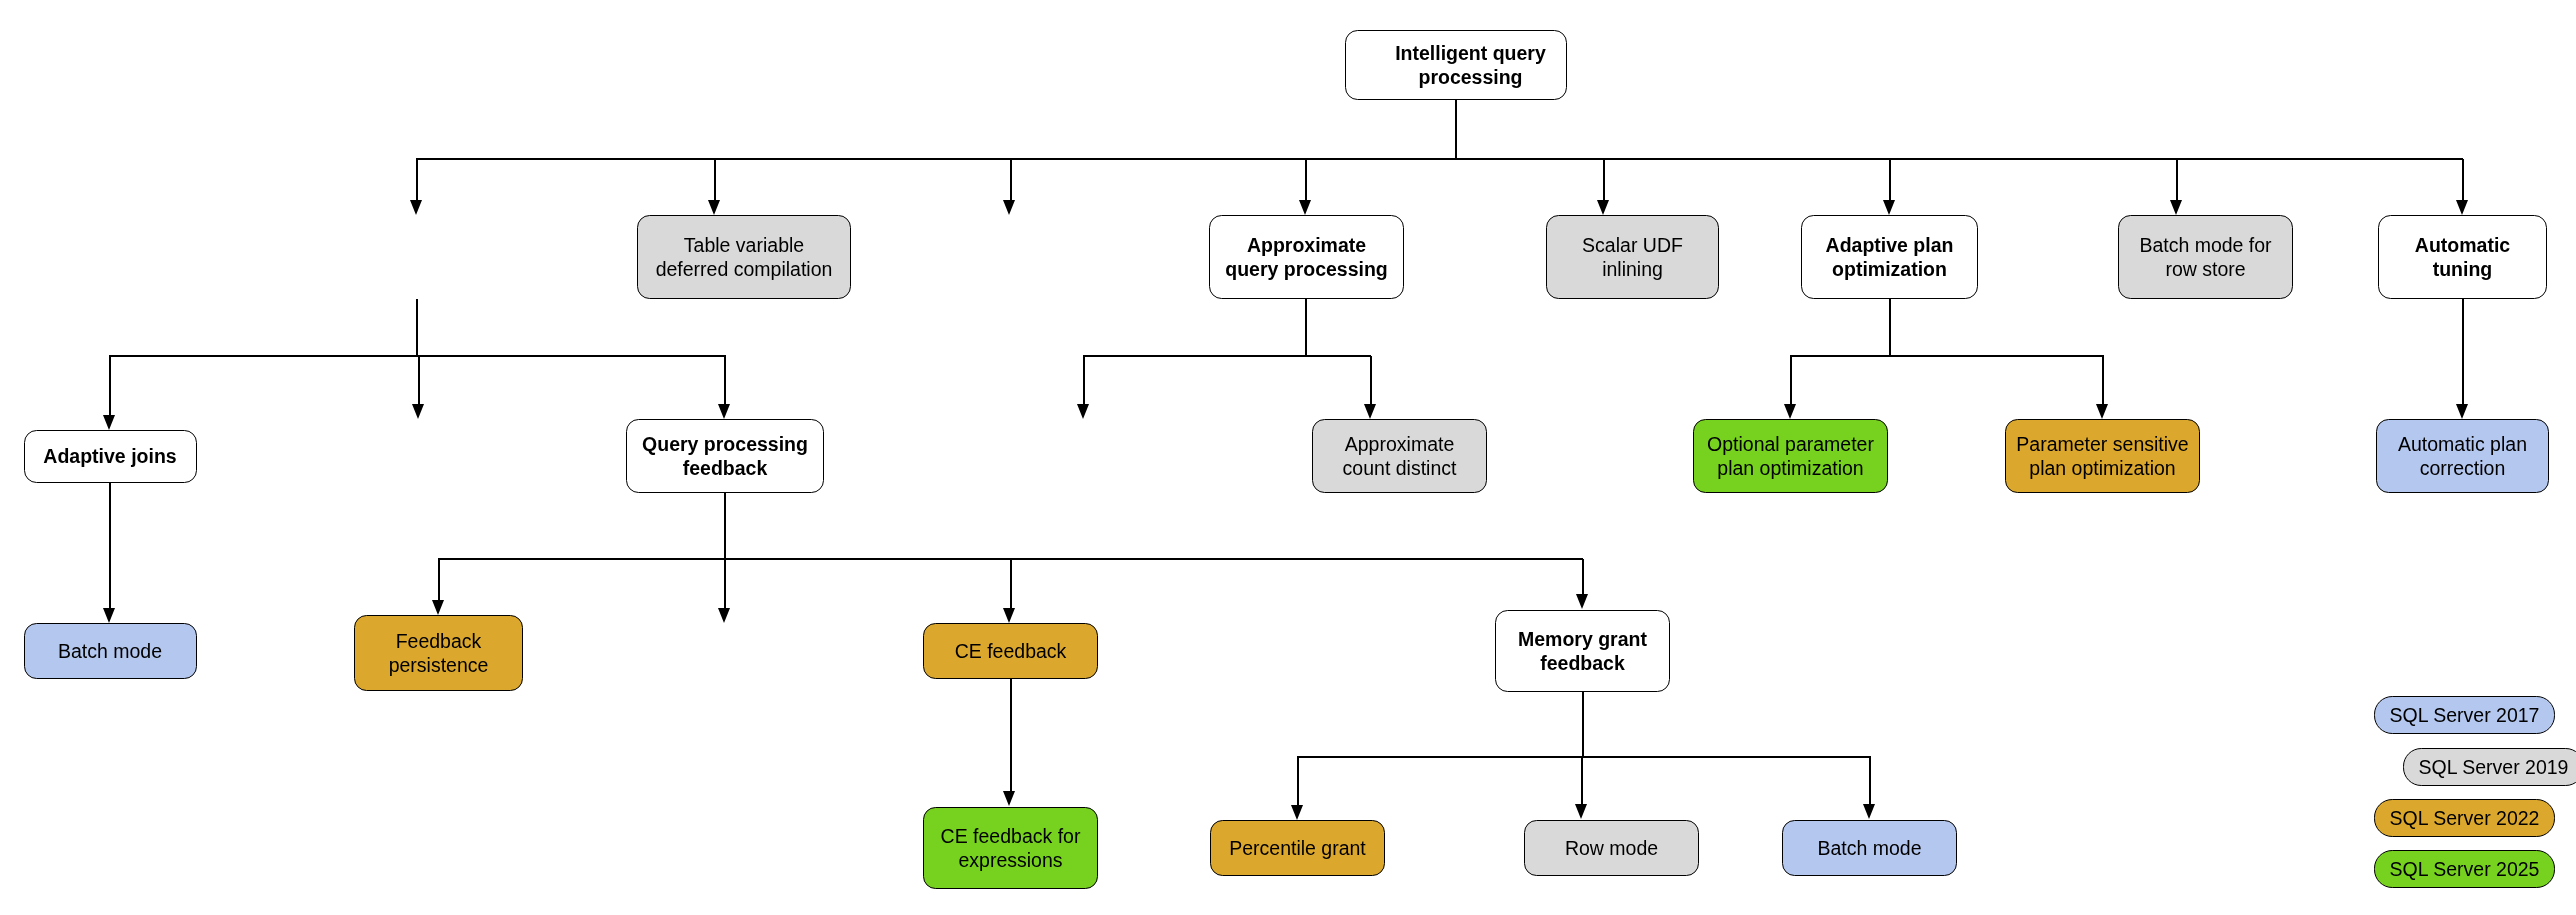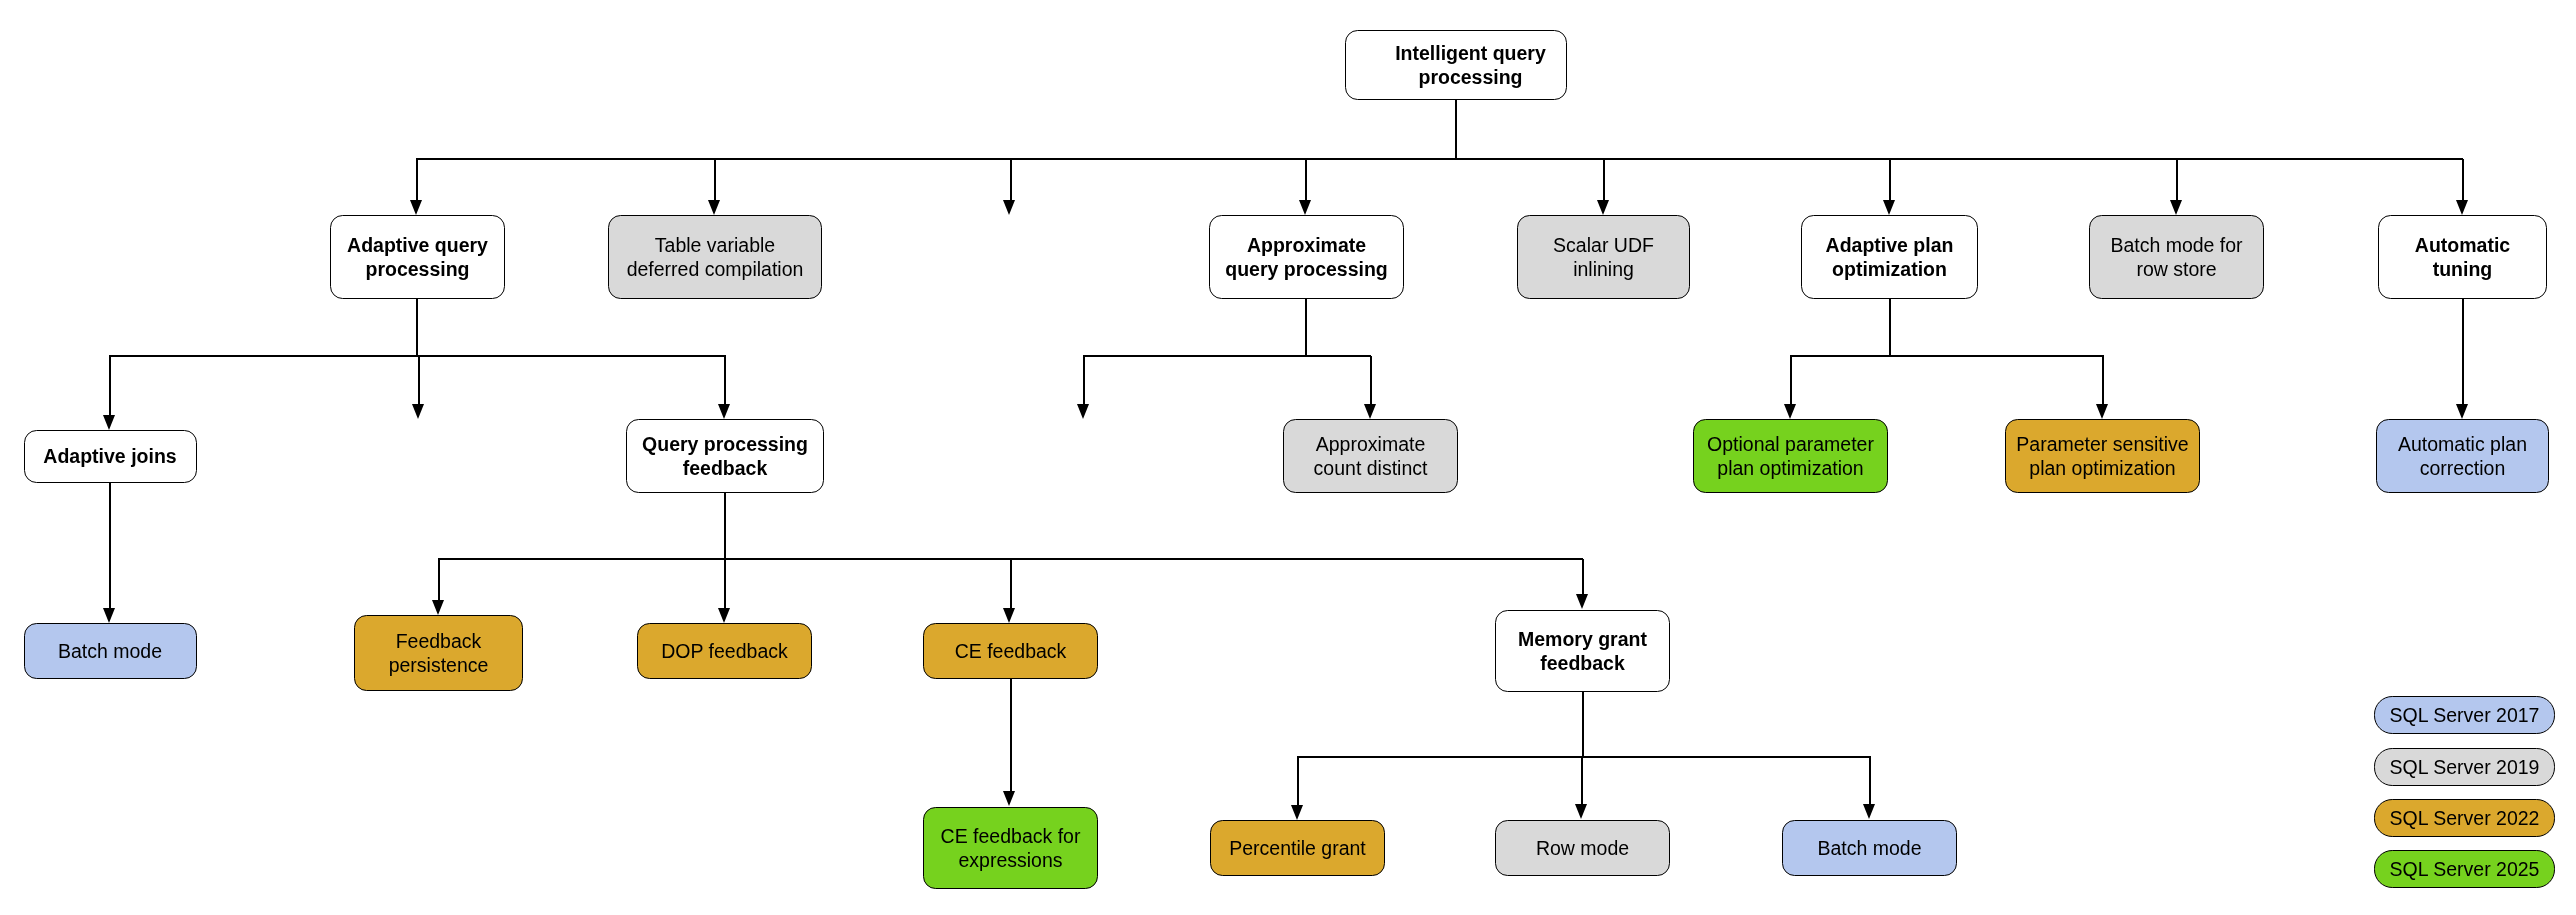--- a/index.html
+++ b/index.html
@@ -26,21 +26,21 @@
     justify-content: center;
     text-align: center;
     font-size: 19.5px;
     line-height: 1.25;
     color: #000000;
     padding: 3.4px 8px;
   }
   .node.bold { font-weight: bold; }
   .c-plain   { background: #ffffff; }
   .c-sql2017 { background: var(--color-sql2017, #b4c7ee); }
-  .c-sql2019 { background: var(--color-sql2019, #d9d9d9); }
+  .c-sql2019 { background: var(--color-sql2019, #d9d9d9); margin-left: 29px; }
   .c-sql2022 { background: var(--color-sql2022, #dba82d); }
   .c-sql2025 { background: var(--color-sql2025, #76d21e); }
   .line {
     position: absolute;
     background: #000000;
   }
   .arrow {
     position: absolute;
     width: 0;
     height: 0;
@@ -60,38 +60,36 @@
     color: #000000;
   }
 </style>
 </head>
 <body>
 
 <div id="canvas">
 
   <div class="node bold c-plain" style="left:1345px; top:30px; width:222px; height:70px;padding-left:37px;">Intelligent query processing</div>
 
-  <div class="node bold c-plain" style="left:330px; top:215px; width:175px; height:84px;">Adaptive query processing</div>
   <div class="node c-sql2019" style="left:608px; top:215px; width:214px; height:84px;">Table variable deferred compilation</div>
   <div class="node bold c-plain" style="left:1209px; top:215px; width:195px; height:84px;">Approximate query processing</div>
   <div class="node c-sql2019" style="left:1517px; top:215px; width:173px; height:84px;">Scalar UDF inlining</div>
   <div class="node bold c-plain" style="left:1801px; top:215px; width:177px; height:84px;">Adaptive plan optimization</div>
   <div class="node c-sql2019" style="left:2089px; top:215px; width:175px; height:84px;">Batch mode for row store</div>
   <div class="node bold c-plain" style="left:2378px; top:215px; width:169px; height:84px;">Automatic tuning</div>
 
   <div class="node bold c-plain" style="left:23.5px; top:430px; width:173px; height:53px;">Adaptive joins</div>
   <div class="node bold c-plain" style="left:626px; top:419px; width:198px; height:74px;">Query processing feedback</div>
   <div class="node c-sql2019" style="left:1283px; top:419px; width:175px; height:74px;">Approximate count distinct</div>
   <div class="node c-sql2025" style="left:1693px; top:419px; width:195px; height:74px;">Optional parameter plan optimization</div>
   <div class="node c-sql2022" style="left:2005px; top:419px; width:195px; height:74px;">Parameter sensitive plan optimization</div>
   <div class="node c-sql2017" style="left:2376px; top:419px; width:173px; height:74px;">Automatic plan correction</div>
 
   <div class="node c-sql2017" style="left:23.5px; top:623px; width:173px; height:56px;">Batch mode</div>
   <div class="node c-sql2022" style="left:354px; top:615px; width:169px; height:76px;">Feedback persistence</div>
-  <div class="node c-sql2022" style="left:637px; top:623px; width:175px; height:56px;">DOP feedback</div>
   <div class="node c-sql2022" style="left:923px; top:623px; width:175px; height:56px;">CE feedback</div>
   <div class="node bold c-plain" style="left:1495px; top:610px; width:175px; height:82px;">Memory grant feedback</div>
 
   <div class="node c-sql2025" style="left:923px; top:807px; width:175px; height:82px;">CE feedback for expressions</div>
   <div class="node c-sql2022" style="left:1210px; top:820px; width:175px; height:56px;">Percentile grant</div>
   <div class="node c-sql2019" style="left:1495px; top:820px; width:175px; height:56px;">Row mode</div>
   <div class="node c-sql2017" style="left:1782px; top:820px; width:175px; height:56px;">Batch mode</div>
 
   <div class="legend-pill c-sql2017" style="left:2374px; top:696px; width:181px; height:38px;">SQL Server 2017</div>
   <div class="legend-pill c-sql2019" style="left:2374px; top:748px; width:181px; height:38px;">SQL Server 2019</div>

